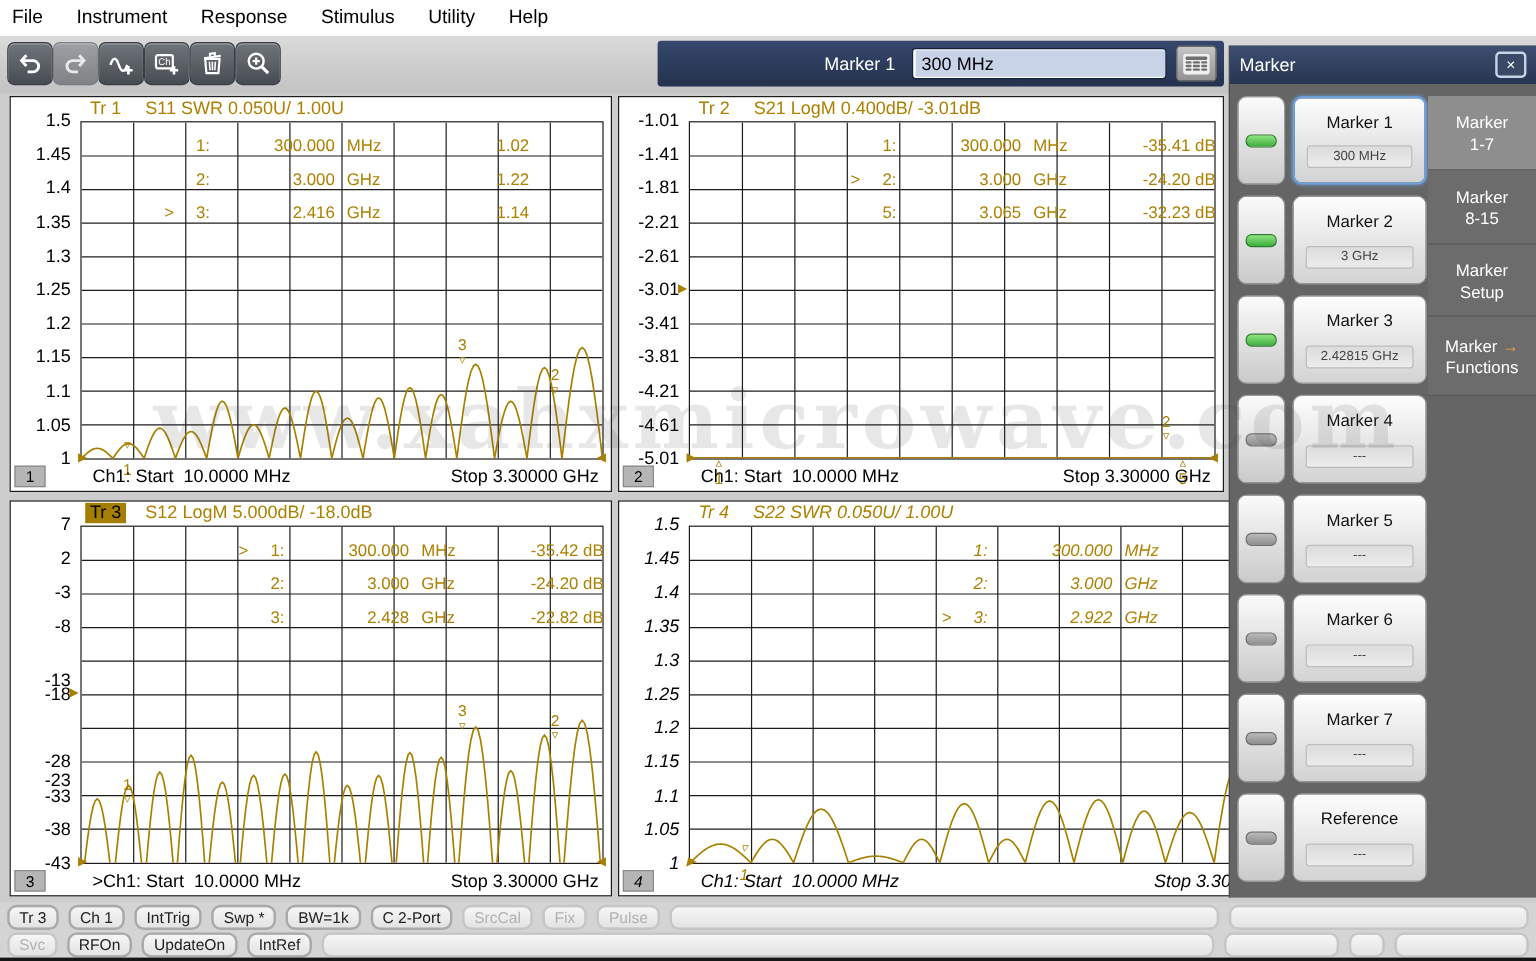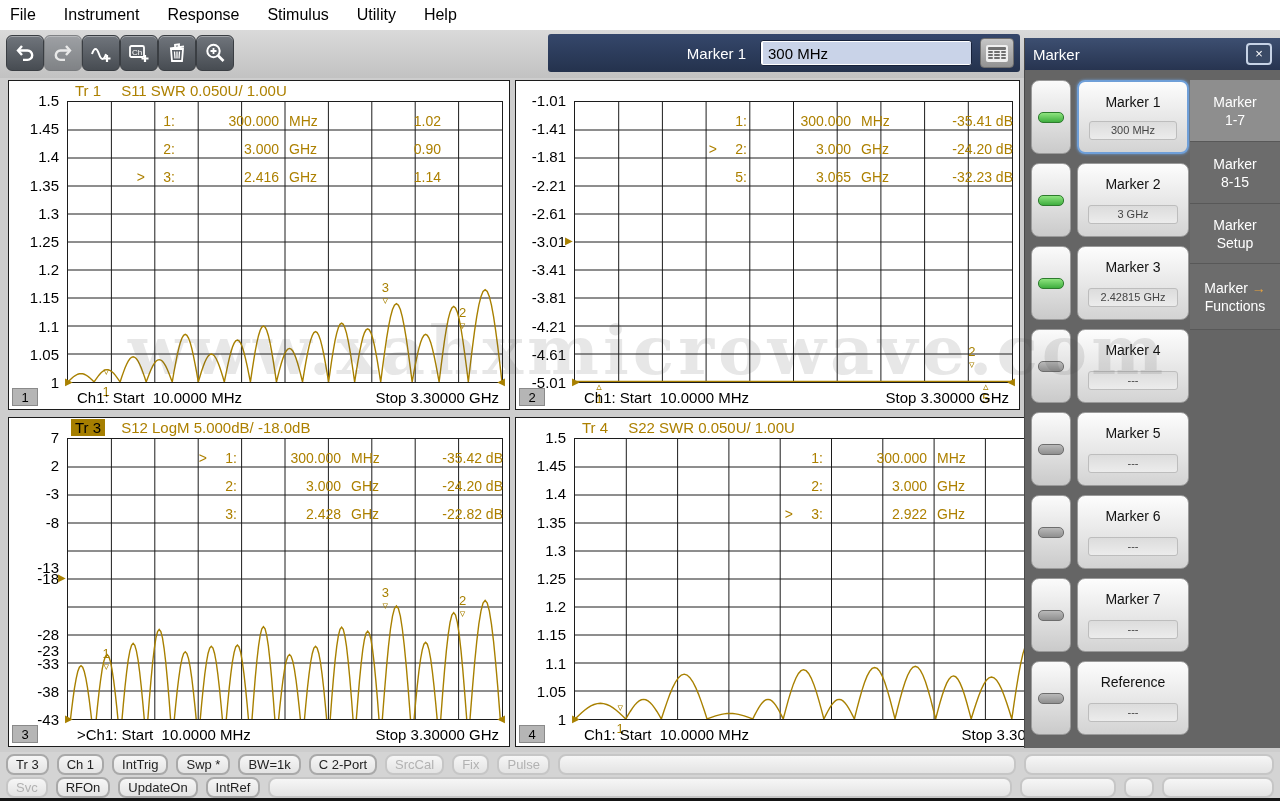--- a/index.html
+++ b/index.html
@@ -226,30 +226,31 @@
         <span class="mkr-lbl below" style="left: 8.8%; top: calc(100% + 3px);">1</span>
         <span class="mkr-tri" style="left: 73.1%; top: 71%;">▿</span>
         <span class="mkr-lbl" style="left: 73.1%; top: calc(71% - 7px);">3</span>
         <span class="mkr-tri" style="left: 90.9%; top: 80%;">▿</span>
         <span class="mkr-lbl" style="left: 90.9%; top: calc(80% - 7px);">2</span>
         <span class="edge-tri" style="left: -3px; bottom: -5px;">▶</span>
         <span class="edge-tri" style="right: -3px; bottom: -5px;">◀</span>
       </div>
       <div class="readouts" style="right: 4px;">
         <div class="ro-row"><span class="ro-sel"></span><span class="ro-n">1:</span><span class="ro-f">300.000</span><span class="ro-u">MHz</span><span class="ro-v" style="padding-right: 64px; width: 174px;">1.02</span></div>
-        <div class="ro-row"><span class="ro-sel"></span><span class="ro-n">2:</span><span class="ro-f">3.000</span><span class="ro-u">GHz</span><span class="ro-v" style="padding-right: 64px; width: 174px;">0.90</span></div>
+        <div class="ro-row"><span class="ro-sel"></span><span class="ro-n">2:</span><span class="ro-f">3.000</span><span class="ro-u">GHz</span><span class="ro-v" style="padding-right: 64px; width: 174px;">1.22</span></div>
         <div class="ro-row"><span class="ro-sel">&gt;</span><span class="ro-n">3:</span><span class="ro-f">2.416</span><span class="ro-u">GHz</span><span class="ro-v" style="padding-right: 64px; width: 174px;">1.14</span></div>
       </div>
       <div class="pfooter">
         <span class="numbox">1</span>
         <span class="fleft">Ch1: Start  10.0000 MHz</span>
         <span class="fright">Stop 3.30000 GHz</span>
       </div>
     </div>
     <div class="plot" style="left: 515px; top: 80px; width: 505px; height: 330px;">
+      <div class="ptitle"><span class="trchip">Tr 2</span><span class="meas">S21 LogM 0.400dB/ -3.01dB</span></div>
       <div class="yaxis">
         <span style="top: calc(0% - 9px);">-1.01</span>
         <span style="top: calc(10% - 9px);">-1.41</span>
         <span style="top: calc(20% - 9px);">-1.81</span>
         <span style="top: calc(30% - 9px);">-2.21</span>
         <span style="top: calc(40% - 9px);">-2.61</span>
         <span style="top: calc(50% - 9px);">-3.01</span>
         <span style="top: calc(60% - 9px);">-3.41</span>
         <span style="top: calc(70% - 9px);">-3.81</span>
         <span style="top: calc(80% - 9px);">-4.21</span>
@@ -350,21 +351,21 @@
         <div class="ro-row"><span class="ro-sel">&gt;</span><span class="ro-n">1:</span><span class="ro-f">300.000</span><span class="ro-u">MHz</span><span class="ro-v" style="padding-right: 2px; width: 112px;">-35.42 dB</span></div>
         <div class="ro-row"><span class="ro-sel"></span><span class="ro-n">2:</span><span class="ro-f">3.000</span><span class="ro-u">GHz</span><span class="ro-v" style="padding-right: 2px; width: 112px;">-24.20 dB</span></div>
         <div class="ro-row"><span class="ro-sel"></span><span class="ro-n">3:</span><span class="ro-f">2.428</span><span class="ro-u">GHz</span><span class="ro-v" style="padding-right: 2px; width: 112px;">-22.82 dB</span></div>
       </div>
       <div class="pfooter">
         <span class="numbox">3</span>
         <span class="fleft">&gt;Ch1: Start  10.0000 MHz</span>
         <span class="fright">Stop 3.30000 GHz</span>
       </div>
     </div>
-    <div class="plot" style="left: 515px; top: 417px; width: 581px; height: 330px;">
+    <div class="plot" style="left: 515px; top: 417px; width: 581px; height: 330px; font-style: italic;">
       <div class="ptitle"><span class="trchip">Tr 4</span><span class="meas">S22 SWR 0.050U/ 1.00U</span></div>
       <div class="yaxis">
         <span style="top: calc(0% - 9px);">1.5</span>
         <span style="top: calc(10% - 9px);">1.45</span>
         <span style="top: calc(20% - 9px);">1.4</span>
         <span style="top: calc(30% - 9px);">1.35</span>
         <span style="top: calc(40% - 9px);">1.3</span>
         <span style="top: calc(50% - 9px);">1.25</span>
         <span style="top: calc(60% - 9px);">1.2</span>
         <span style="top: calc(70% - 9px);">1.15</span>

